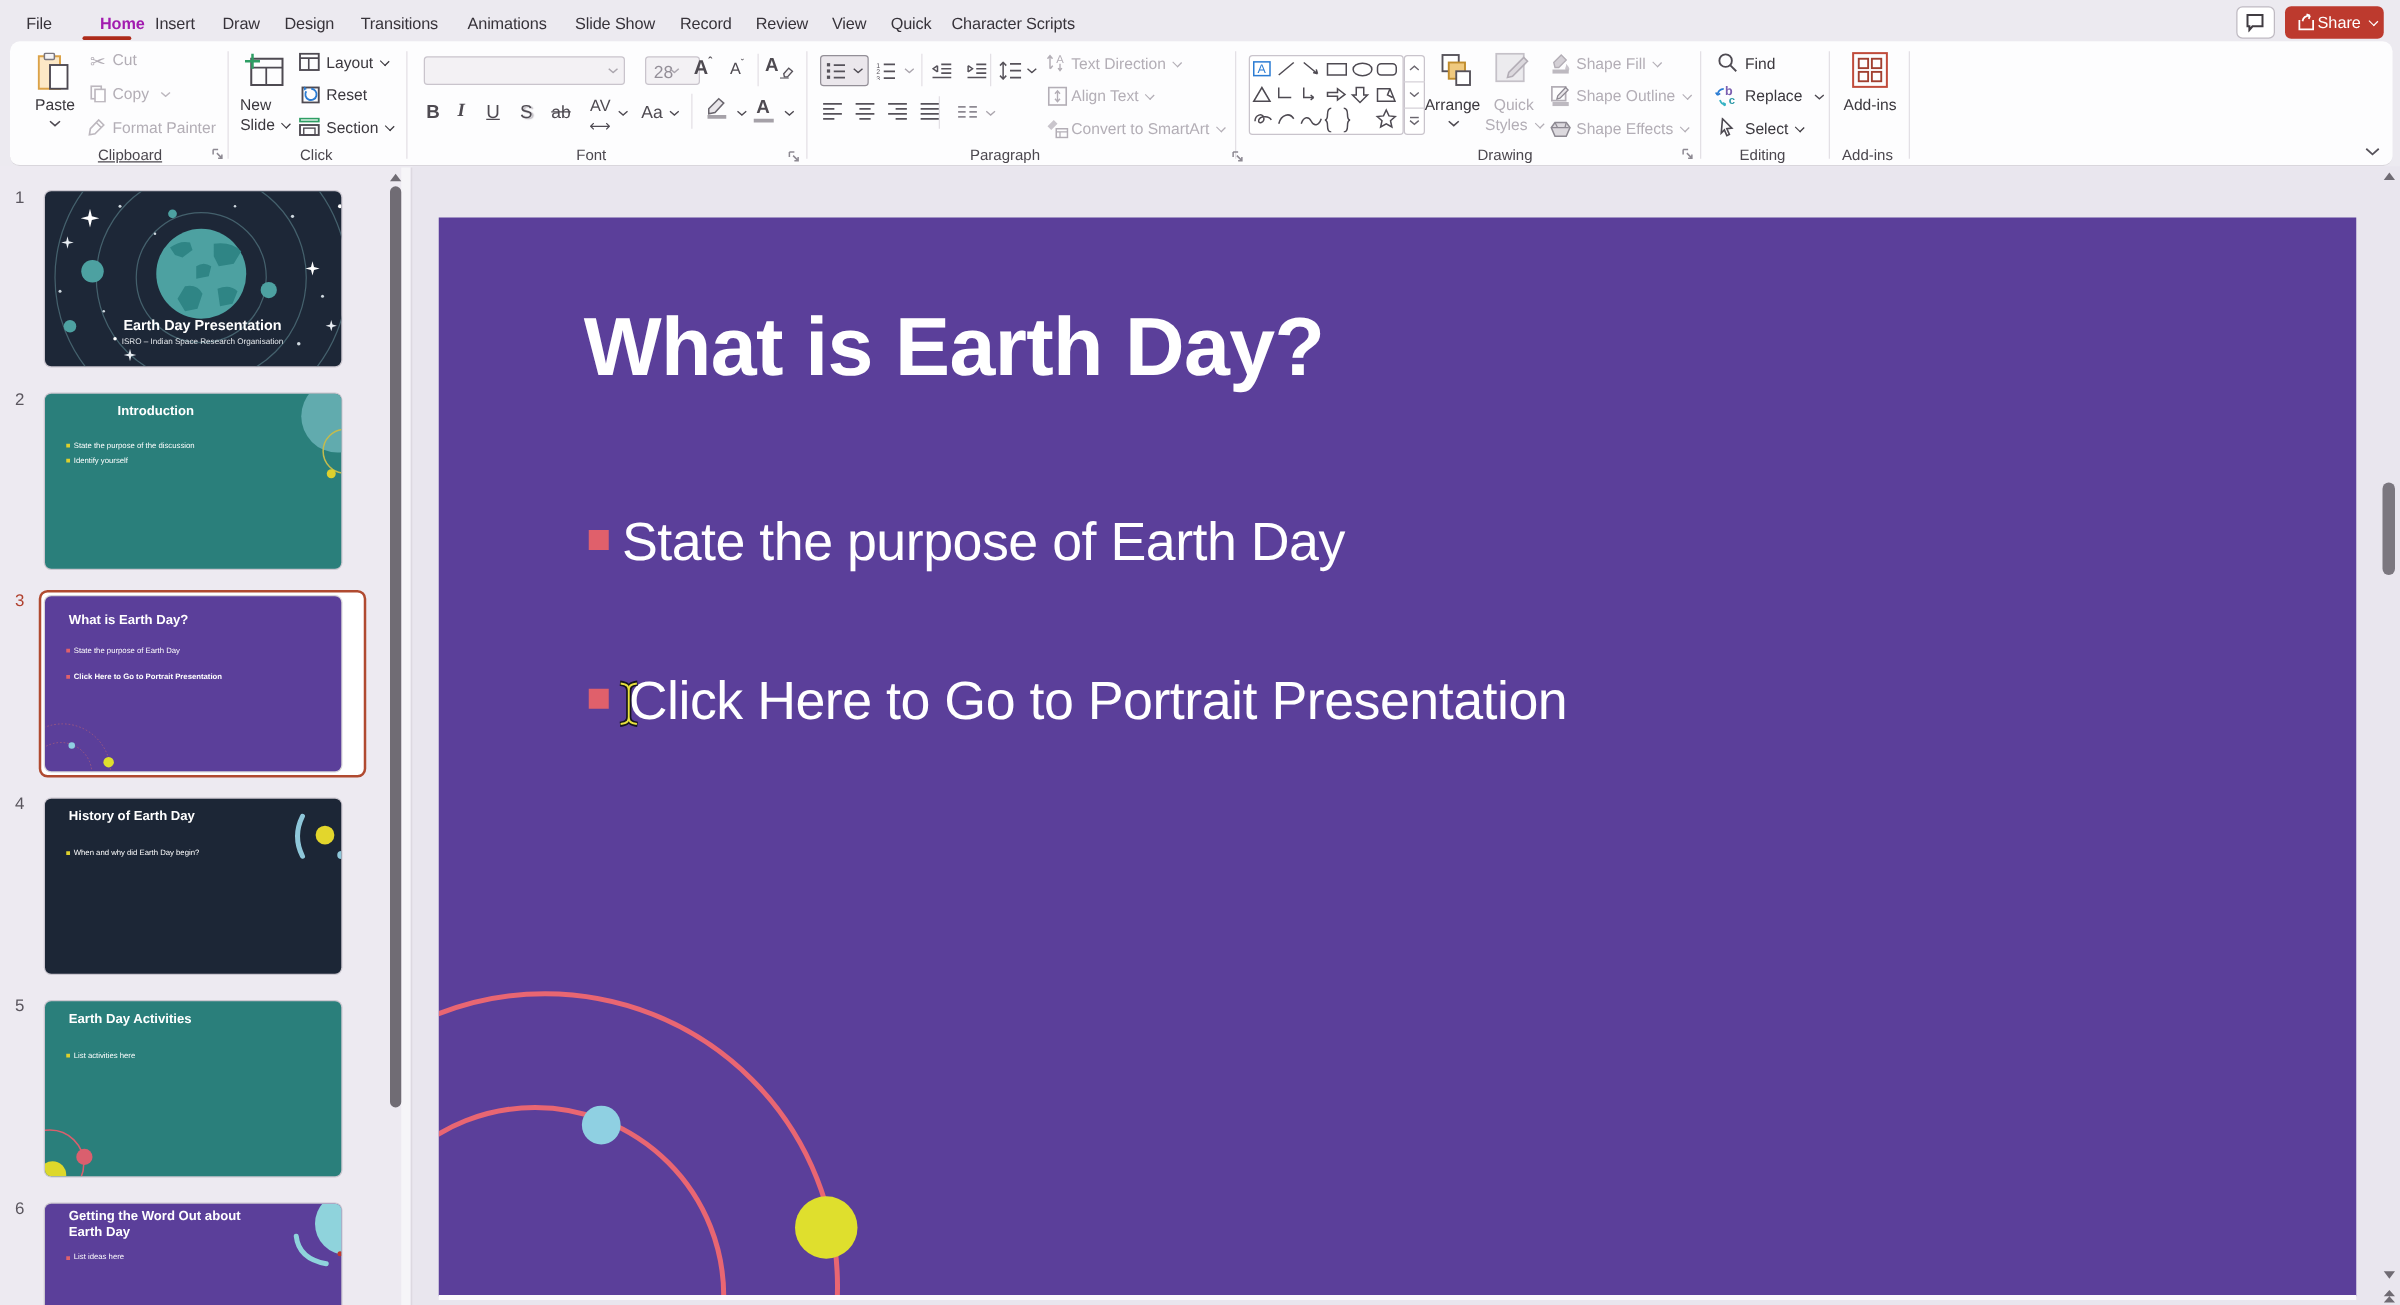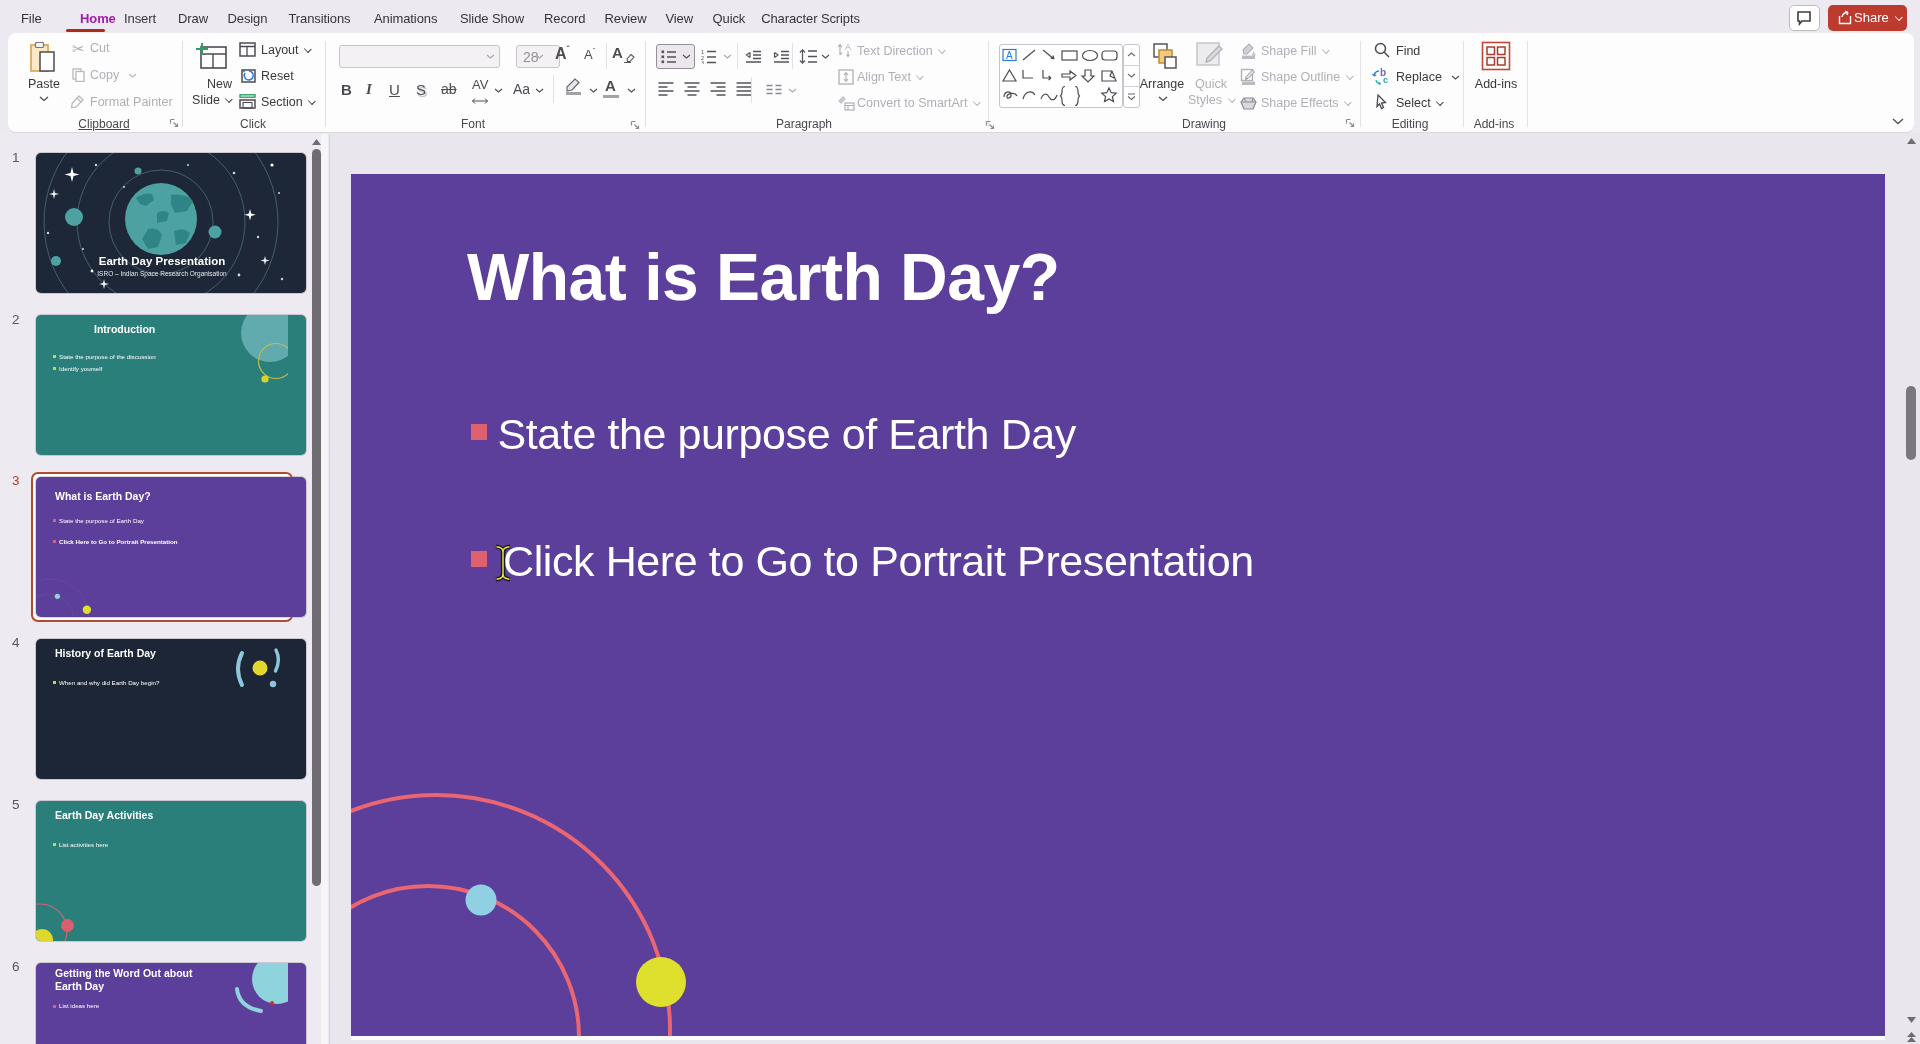--- a/index.html
+++ b/index.html
@@ -21,21 +21,21 @@
 .glabel { position:absolute; top:84px; font-size:12px; color:#4b474e; width:120px; text-align:center; }
 .icon-dark { color:#4e4a51; }
 .btnlabel { font-size:12.5px; color:#3b383e; }
 .dis { color:#b3aeb6; }
 .chev { display:inline-block; width:5.5px; height:5.5px; border-right:1.3px solid currentColor; border-bottom:1.3px solid currentColor; transform:rotate(45deg) scaleY(0.85); vertical-align:2.5px; margin-left:3px; }
 
 
 #panel { position:absolute; left:0; top:133px; width:330px; height:911px; background:#edeaf1; }
 #paneldiv { position:absolute; left:329px; top:134px; width:1px; height:910px; background:#d8d4db; }
 .thumbnum { position:absolute; left:12px; font-size:13.5px; color:#5a565e; }
-.thumb { position:absolute; left:36px; width:270px; height:140px; border-radius:5px; overflow:hidden; box-shadow:0 0 0 1px rgba(140,135,145,.35); }
+.thumb { position:absolute; left:36px; width:237px; height:140px; border-radius:5px; overflow:hidden; box-shadow:0 0 0 1px rgba(140,135,145,.35); }
 .tTitle { position:absolute; font-weight:bold; color:#fff; font-size:10.5px; }
 
 
 #canvas { position:absolute; left:330px; top:133px; width:1590px; height:911px; background:#e9e6ee; }
 #slide { position:absolute; left:21px; top:41px; width:1534px; height:863px; background:#5b3f9a; overflow:hidden; }
 #slide-strip { position:absolute; left:21px; top:903px; width:1534px; height:4px; background:#fbfafc; }
 #stitle { position:absolute; left:116px; top:65px; font-size:66px; font-weight:bold; color:#fff; letter-spacing:-0.5px; }
 .sbullet { position:absolute; left:120px; width:16px; height:16px; background:#e0606b; }
 .sbody { position:absolute; left:149px; font-size:43px; color:#fff; letter-spacing:-0.4px; }
 </style>
@@ -114,21 +114,21 @@
     <path d="M1.5 1.5 h4 M1.5 1.5 v4 M4.5 4.5 l4 4 M8.5 5.5 v3 h-3" fill="none" stroke="#8d8992" stroke-width="1.2"></path>
   </svg>
 
   <div class="abs" style="left:186px;top:9px;width:34px;height:30px;">
     <svg width="34" height="30" viewBox="0 0 34 30">
       <rect x="7" y="5" width="25" height="21" fill="none" stroke="#4e4a52" stroke-width="1.6"></rect>
       <path d="M7 12 h25 M19 12 v14" stroke="#4e4a52" stroke-width="1.4"></path>
       <path d="M8 1 v12 M2 7 h12" stroke="#2e9e64" stroke-width="2"></path>
     </svg>
   </div>
-  <div class="btnlabel abs" style="left:184px;top:44px;width:40px;text-align:right;">New</div>
+  <div class="btnlabel abs" style="left:184px;top:44px;width:40px;text-align:left;">New</div>
   <div class="btnlabel abs" style="left:178px;top:60px;width:52px;text-align:center;">Slide <span class="chev"></span></div>
 
   <svg class="abs" width="17" height="15" viewBox="0 0 17 15" style="left:231px;top:9px;">
     <rect x="1" y="1" width="15" height="13" fill="none" stroke="#4e4a52" stroke-width="1.5"></rect>
     <path d="M1 4.5 h15 M8 4.5 v9.5" stroke="#4e4a52" stroke-width="1.3"></path>
   </svg>
   <div class="btnlabel abs" style="left:253px;top:10px;">Layout <span class="chev"></span></div>
   <svg class="abs" width="17" height="15" viewBox="0 0 17 15" style="left:231px;top:35px;">
     <rect x="3" y="2" width="13" height="12" fill="none" stroke="#4e4a52" stroke-width="1.5"></rect>
     <path d="M6 5 a4.5 4.5 0 1 0 4 -2" fill="none" stroke="#2b7cd3" stroke-width="1.5"></path>

